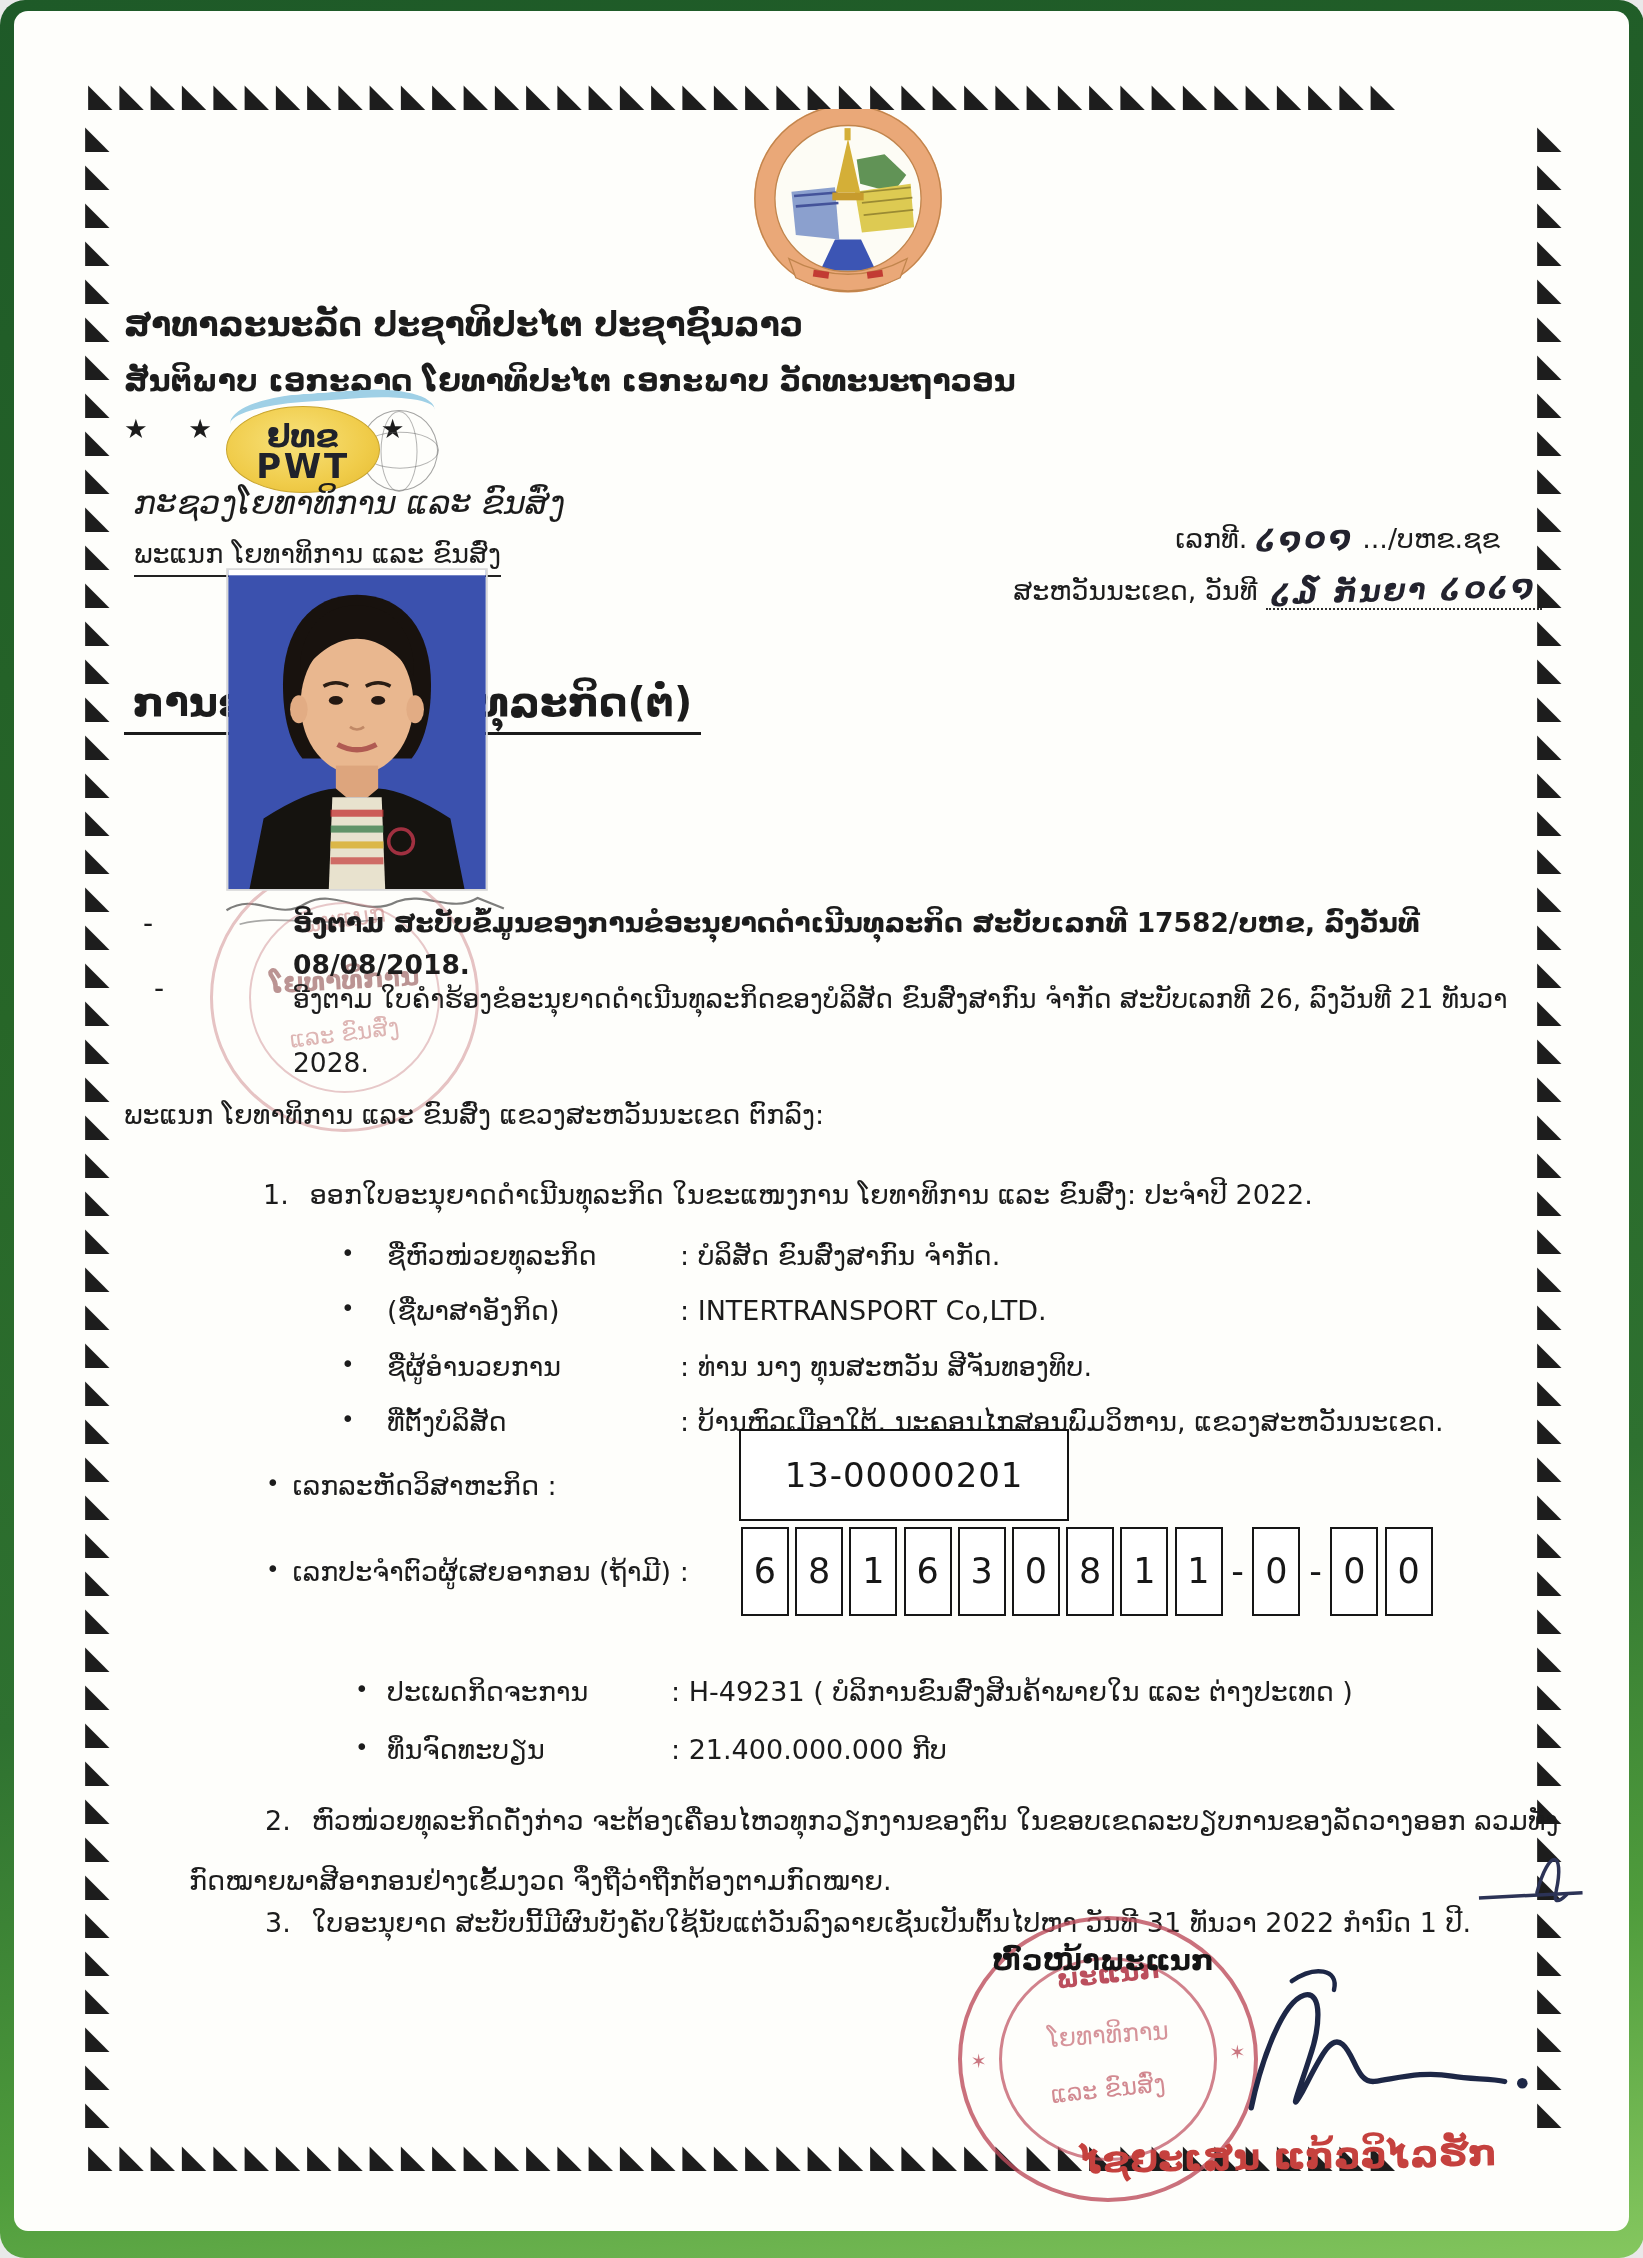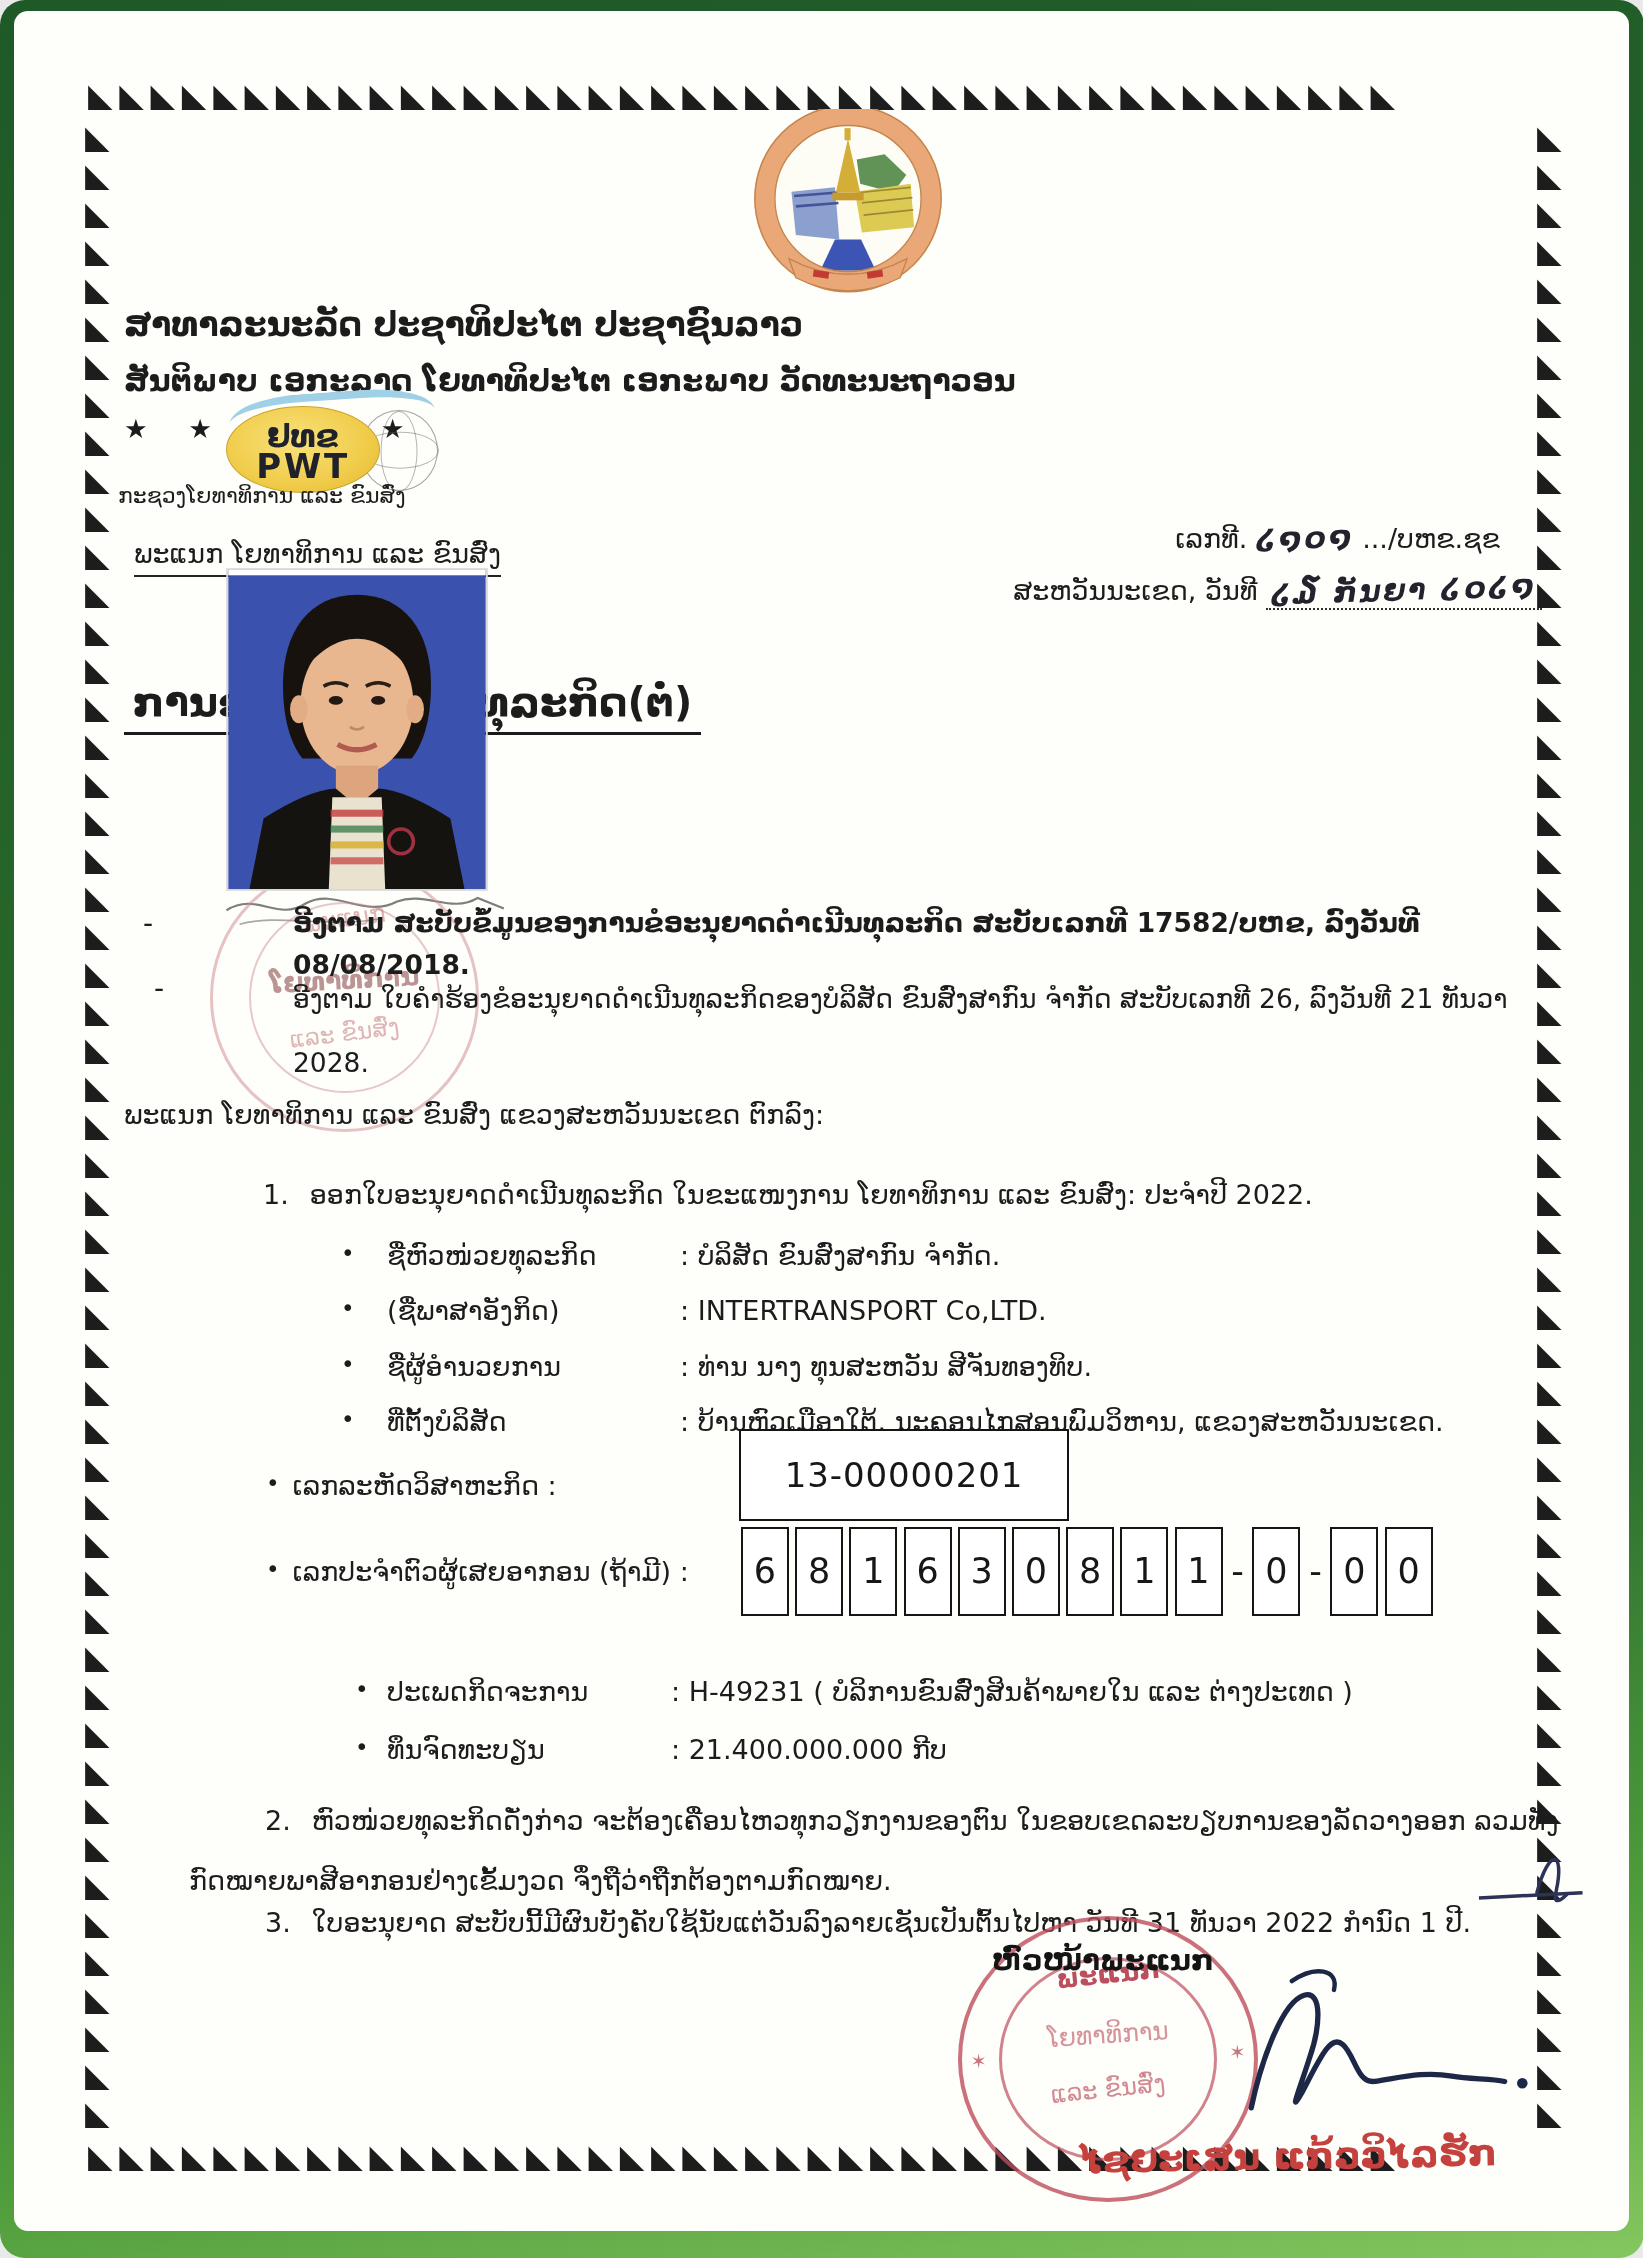--- a/index.html
+++ b/index.html
@@ -45,21 +45,21 @@
     display:flex; flex-direction:column; align-items:center; justify-content:center; }
   #logo .oval .l1 { font-size:31px; font-weight:bold; color:#20222b; line-height:32px; }
   #logo .oval .l2 { font-size:34px; font-weight:bold; color:#20222b; letter-spacing:2.6px; line-height:28px; }
   #logo .globe { position:absolute; left:134px; top:17.6px; width:76px; height:79px;
     border:1.8px solid rgba(90,90,90,.55); border-radius:50%; }
   #logo .globe i { position:absolute; left:50%; top:0; width:46%; height:100%;
     border:1.3px solid rgba(90,90,90,.45); border-radius:50%; transform:translateX(-50%); }
   #logo .globe b { position:absolute; left:0; top:50%; width:100%; height:44%;
     border:1.3px solid rgba(90,90,90,.45); border-radius:50%; transform:translateY(-50%); }
 
-  #ministry1 { left:118px; top:483px; font-size:22px; z-index:2; }
+  #ministry1 { left:134px; top:483px; font-size:33px; z-index:2;font-style:italic; }
   #ministry2 { left:134px; top:538px; font-size:27px; z-index:2; }
   #ministry2 span { border-bottom:2.6px solid #222; padding-bottom:6.2px; }
 
   #docno { right:144px; top:521px; font-size:27px; z-index:2; }
   #placedate { right:102px; top:573px; font-size:27px; z-index:2; }
   .hand { display:inline-block; font-weight:700; font-style:italic; letter-spacing:2.6px;
           transform:rotate(-2deg); font-size:29px; color:#23232e; }
   .dotted { border-bottom:2.6px dotted #2f2f2f; padding:0 5.3px 1.8px 5.3px; }
 
   #photo { left:228px; top:570px; width:258px; height:319px; z-index:3;

